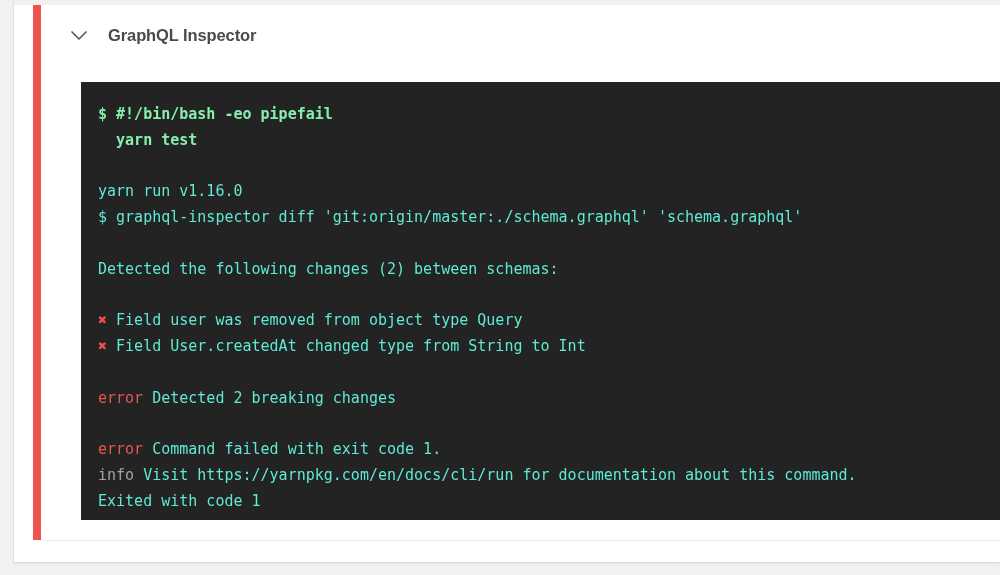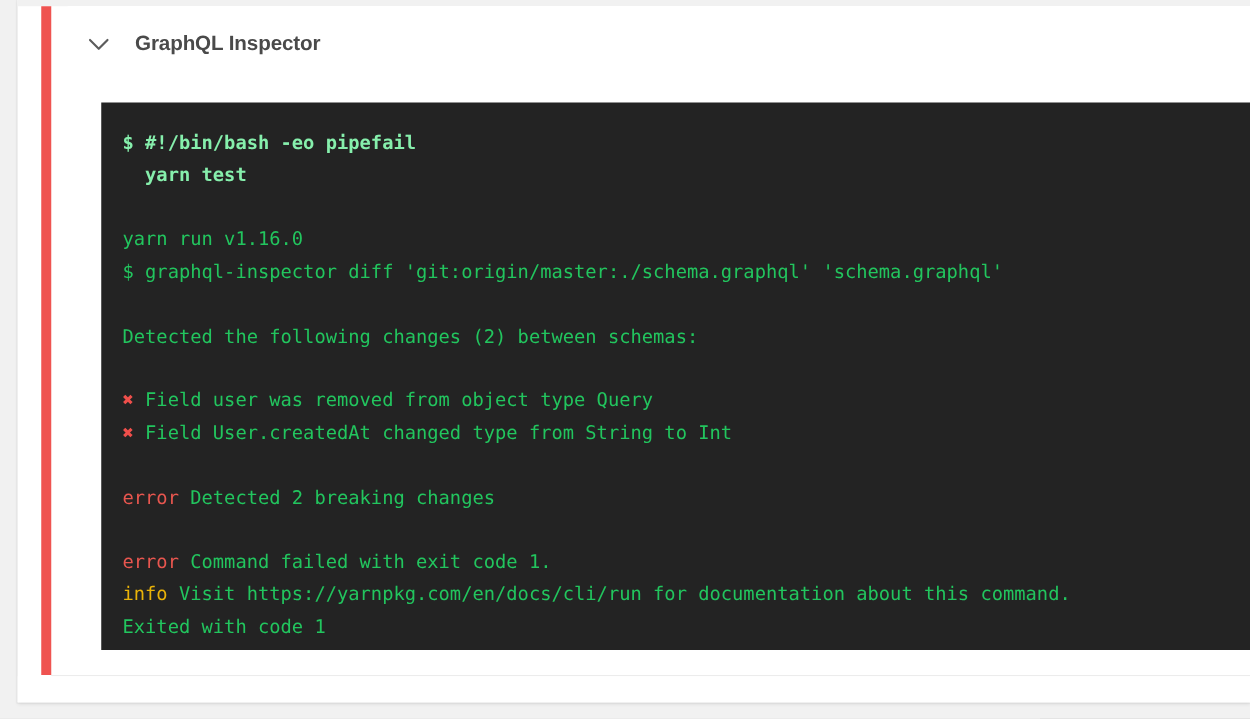--- a/index.html
+++ b/index.html
@@ -103,23 +103,23 @@
     line-height: 25.8px;
     color: #e8e8e3;
     white-space: pre;
     letter-spacing: 0px;
   }
 
   .ln { display: block; height: 25.8px; }
   .ln.blank { color: transparent; }
   .bold { font-weight: bold; color: #86efac; }
   .c-err { color: #e8564f; margin-top: 44px; }
-  .c-info { color: #eab308; }
+  .c-info { color: #a3a3a3; }
   .c-mark { color: #ef4f4b; font-weight: bold; }
-  .c-default { color: #22c55e; margin-top: 36px; }
+  .c-default { color: #5eead4; margin-top: 36px; }
 
   
   .step-divider {
     position: absolute;
     left: 27px;
     top: 540px;
     width: 959px;
     height: 1px;
     background: #ececec;
   }

